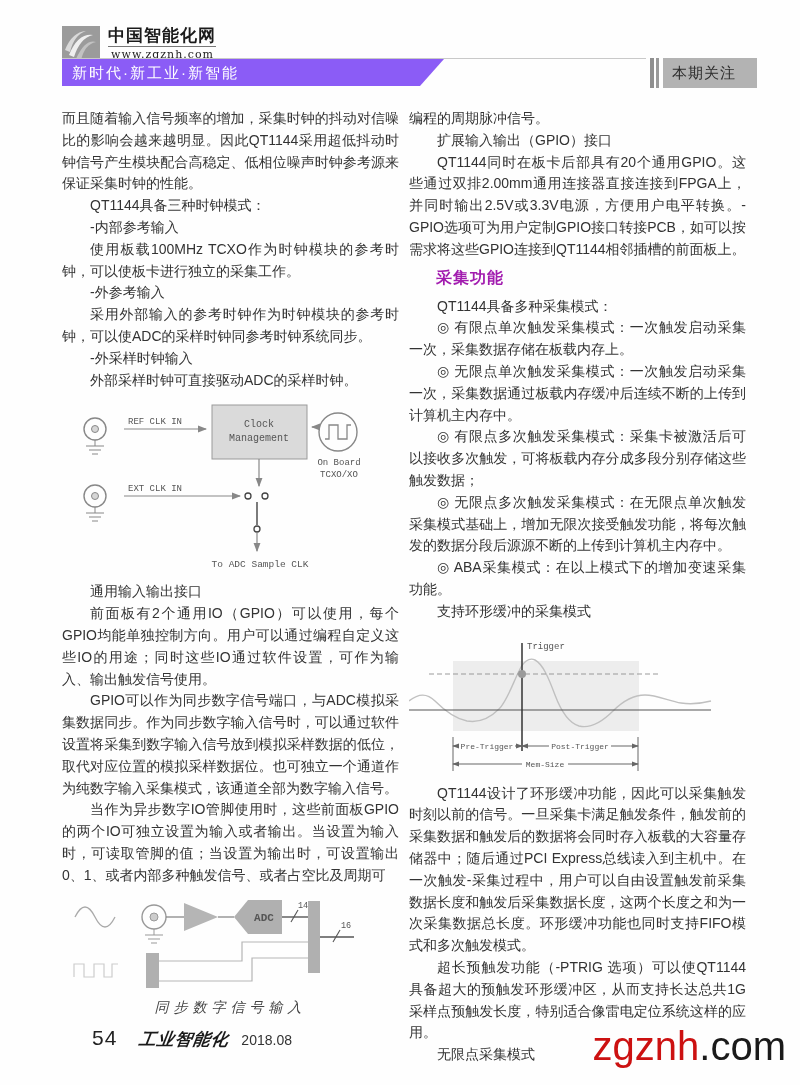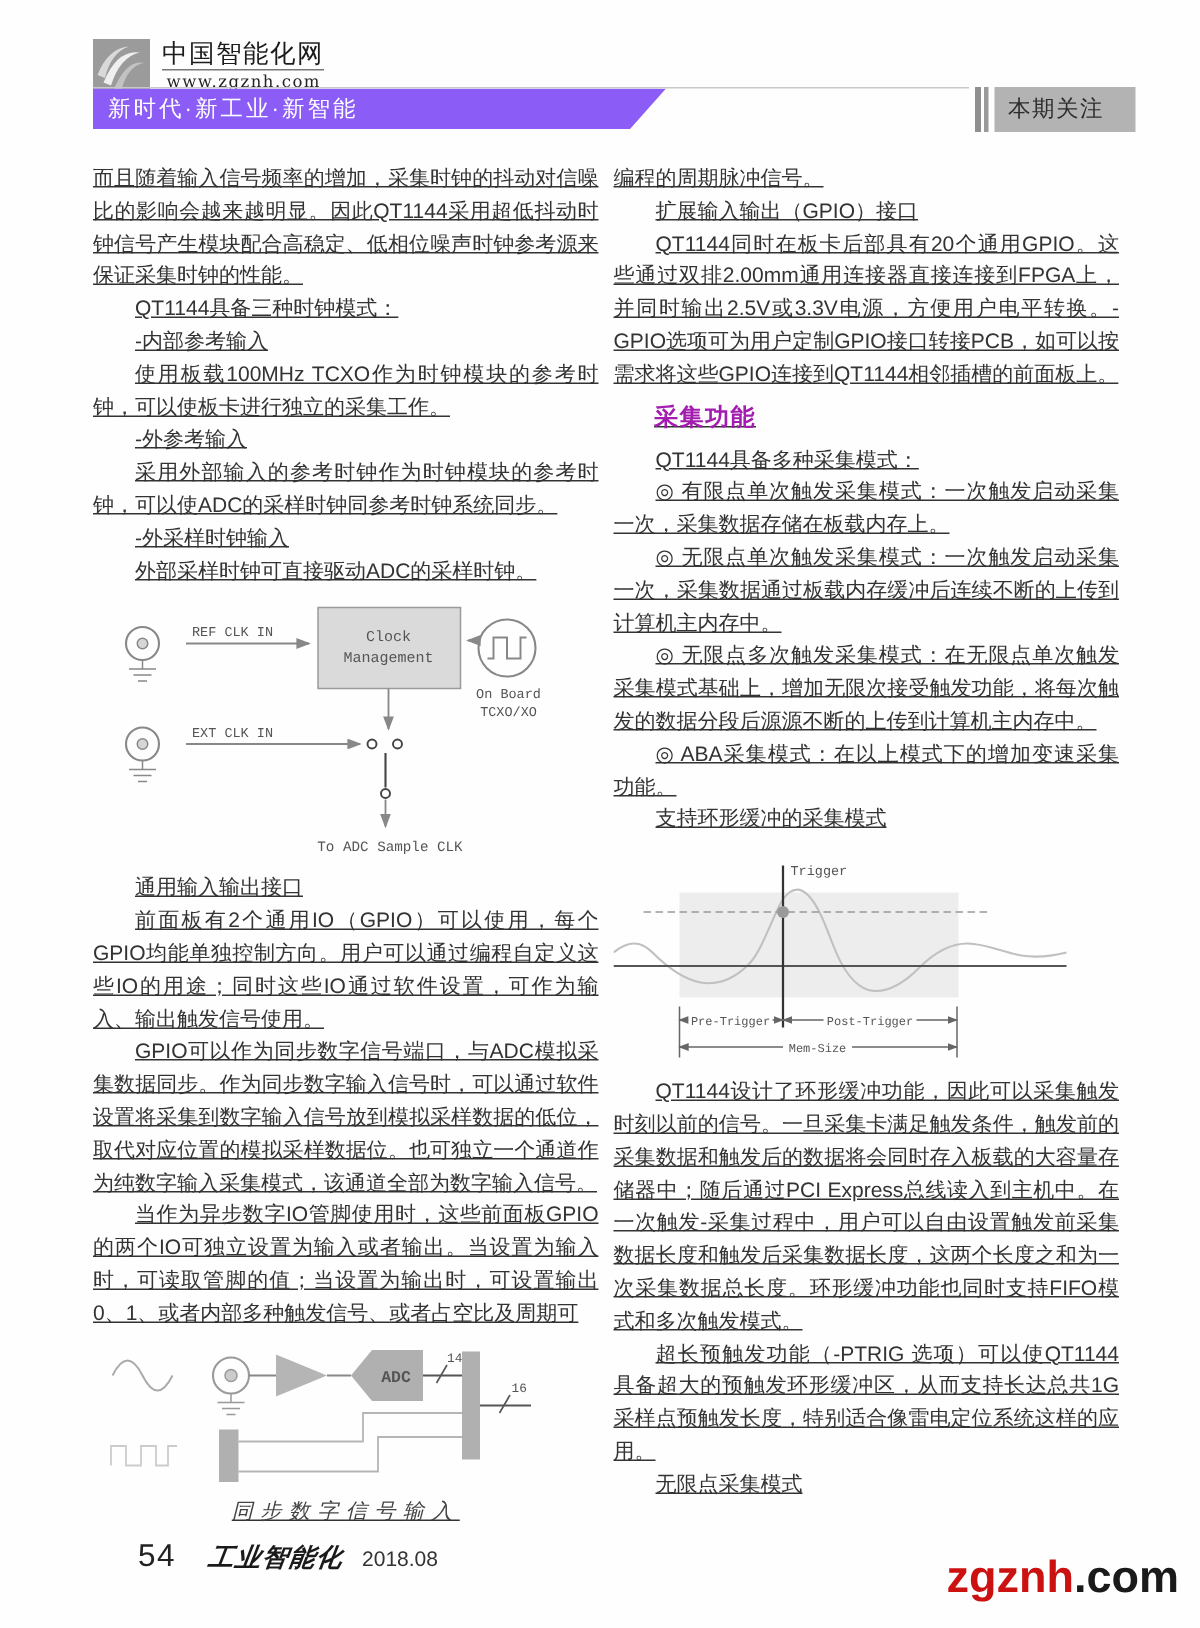--- a/index.html
+++ b/index.html
@@ -5,54 +5,54 @@
   html,body{margin:0;padding:0;}
   body{
     width:800px;height:1085px;position:relative;overflow:hidden;
     background:#fefefe;
     font-family:"Liberation Sans","DejaVu Sans",sans-serif;
     color:#333;
   }
   
   .logo-row{position:absolute;left:62px;top:26px;display:flex;align-items:flex-start;}
   .logo-icon{width:38px;height:38px;margin-right:8px;}
-  .logo-text .logo-title{font-size:17px;font-weight:normal;color:#1b1b1b;letter-spacing:1px;line-height:20px;}
+  .logo-text .logo-title{font-size:17px;font-weight:bold;color:#1b1b1b;letter-spacing:1px;line-height:20px;}
   .logo-text .logo-url{font-size:11px;color:#222;border-top:1px solid #777;border-bottom:1px solid #bbb;
     padding:0 2px;line-height:15px;letter-spacing:1px;font-family:"DejaVu Serif",serif;text-align:right;}
   .header-rule{position:absolute;left:62px;top:58px;width:584px;height:1px;background:#c9c9c9;}
   .banner-left{
     position:absolute;left:62px;top:59px;width:382px;height:27px;
     background:#8b5cf6;color:#fff;font-size:15px;letter-spacing:2px;
     line-height:27px;padding-left:10px;box-sizing:border-box;
     clip-path:polygon(0 0,100% 0,calc(100% - 24px) 100%,0 100%);
   }
   .focus-box{position:absolute;left:650px;top:58px;display:flex;height:30px;}
   .focus-stripe1{width:4px;background:#8f8f8f;margin-right:2px;}
   .focus-stripe2{width:3px;background:#9a9a9a;margin-right:4px;}
   .focus-label{width:85px;background:#b3b3b3;color:#2c2c2c;font-size:15px;
     line-height:30px;padding-left:9px;letter-spacing:1px;}
   
   .content{position:absolute;left:62px;top:108px;width:684px;display:flex;}
-  .col{width:337px;text-decoration:underline;}
+  .col{width:337px;}
   .col.right{margin-left:10px;}
   .col p{margin:0;font-size:14px;line-height:21.8px;text-align:justify;color:#333;}
   .col p.indent{text-indent:2em;}
   .col p.noindent{text-indent:0;}
   .section-title{font-size:16px;font-weight:bold;color:#a21caf;margin:7px 0;padding-left:27px;letter-spacing:1px;}
   .diagram{display:block;margin:8px 0 4px 0;}
   .diag-caption{font-family:"DejaVu Serif",serif;font-style:italic;font-size:14px;
     letter-spacing:5px;color:#444;text-align:center;margin:2px 0 8px 0;}
   svg text{font-family:"Liberation Mono","DejaVu Sans Mono",monospace;fill:#555;}
   
   .footer{position:absolute;left:92px;top:1026px;display:flex;align-items:baseline;}
   .page-num{font-size:21px;color:#222;letter-spacing:1px;}
   .journal-logo{font-family:"DejaVu Serif",serif;font-style:italic;font-weight:bold;
     font-size:17px;color:#1a1a1a;margin-left:22px;letter-spacing:1px;transform:skewX(-8deg);}
   .issue{font-size:14px;color:#333;margin-left:12px;}
-  .watermark{position:absolute;right:14px;bottom:16px;font-size:30px;font-weight:bold;letter-spacing:0;}
+  .watermark{position:absolute;right:14px;bottom:16px;font-size:40px;font-weight:normal;letter-spacing:0;}
   .watermark .wm-red{color:#cc1111;}
   .watermark .wm-black{color:#1a1a1a;}
 </style>
 </head>
 <body>
 
 <div class="logo-row">
   <svg class="logo-icon" viewBox="0 0 38 38">
     <rect x="0" y="0" width="38" height="38" fill="#9b9b9b"></rect>
     <path d="M7,29 Q16,7 31,9 Q18,12 12,31 Z" fill="#efefef"></path>
@@ -153,20 +153,21 @@
   </div>
 
   <div class="col right">
     <p class="noindent">编程的周期脉冲信号。</p>
     <p class="indent">扩展输入输出（GPIO）接口</p>
     <p class="indent">QT1144同时在板卡后部具有20个通用GPIO。这些通过双排2.00mm通用连接器直接连接到FPGA上，并同时输出2.5V或3.3V电源，方便用户电平转换。-GPIO选项可为用户定制GPIO接口转接PCB，如可以按需求将这些GPIO连接到QT1144相邻插槽的前面板上。</p>
     <div class="section-title">采集功能</div>
     <p class="indent">QT1144具备多种采集模式：</p>
     <p class="indent">◎ 有限点单次触发采集模式：一次触发启动采集一次，采集数据存储在板载内存上。</p>
     <p class="indent">◎ 无限点单次触发采集模式：一次触发启动采集一次，采集数据通过板载内存缓冲后连续不断的上传到计算机主内存中。</p>
+    <p class="indent">◎ 有限点多次触发采集模式：采集卡被激活后可以接收多次触发，可将板载内存分成多段分别存储这些触发数据；</p>
     <p class="indent">◎ 无限点多次触发采集模式：在无限点单次触发采集模式基础上，增加无限次接受触发功能，将每次触发的数据分段后源源不断的上传到计算机主内存中。</p>
     <p class="indent">◎ ABA采集模式：在以上模式下的增加变速采集功能。</p>
     <p class="indent">支持环形缓冲的采集模式</p>
 
     <svg class="diagram" width="340" height="148" viewBox="0 0 340 148">
       <defs>
         <marker id="arr2" viewBox="0 0 8 6" refX="7" refY="3" markerWidth="7" markerHeight="5.5" orient="auto-start-reverse">
             <path d="M0,0 L8,3 L0,6 Z" fill="#666"></path>
           </marker>
       </defs>

